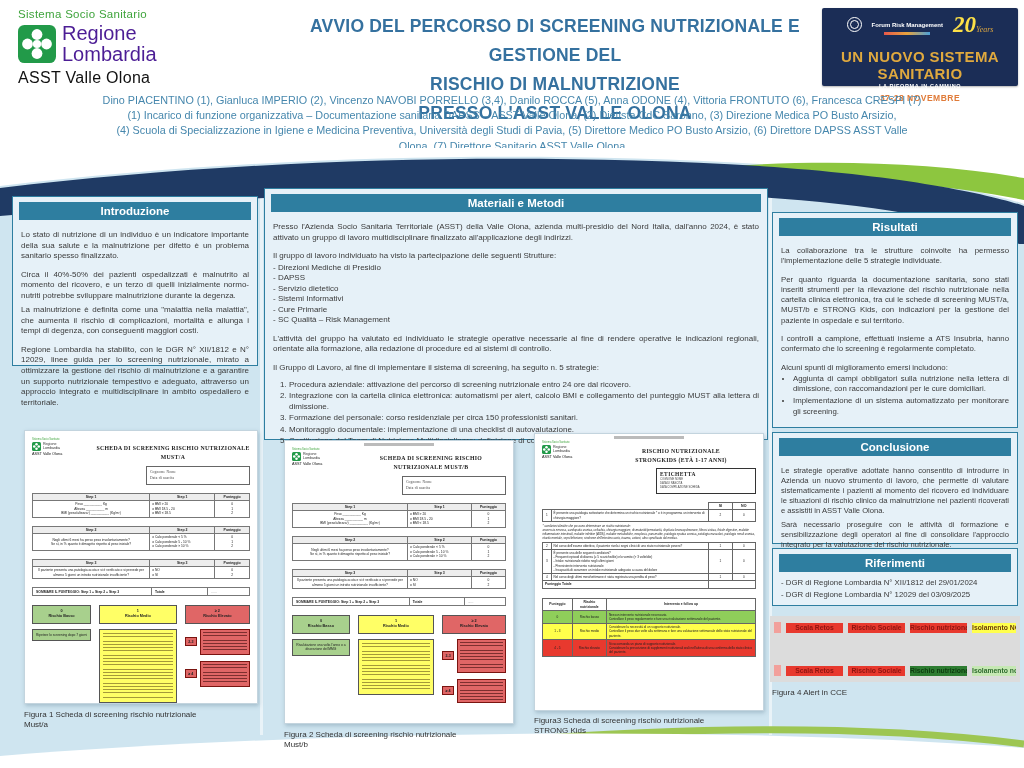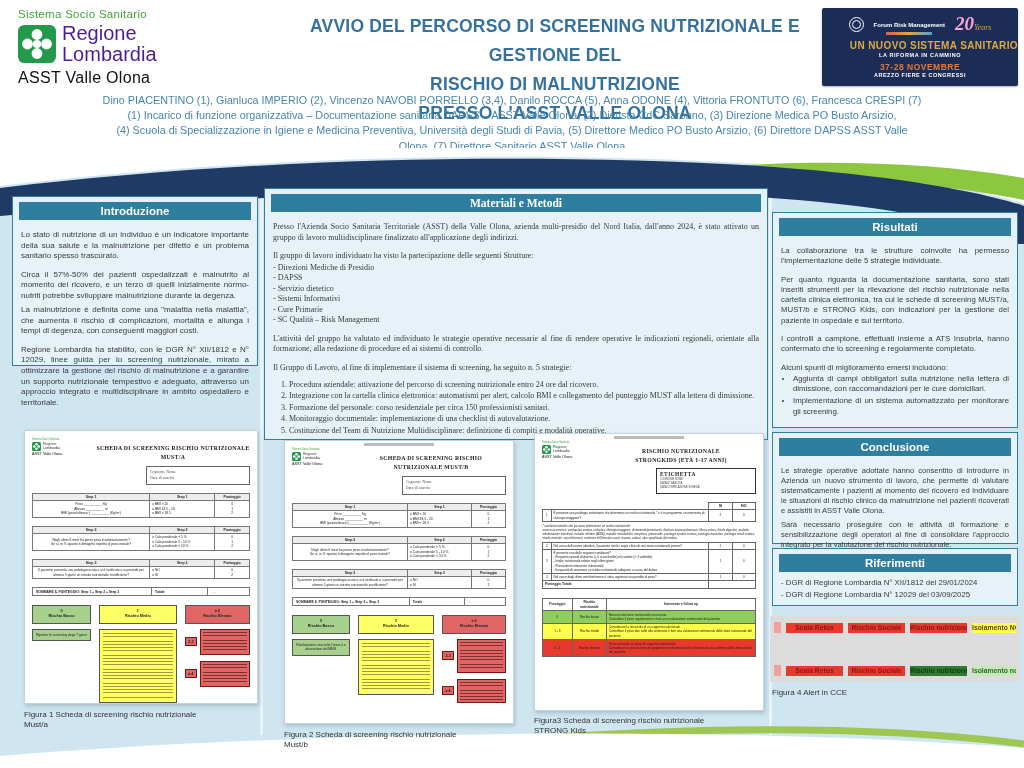--- a/index.html
+++ b/index.html
@@ -17,24 +17,24 @@
   .logo-asst{font-size:16px;color:#111;margin-top:4px;letter-spacing:.3px;}
   .title{position:absolute;top:12px;left:300px;width:510px;text-align:center;
          color:#35719f;font-size:17.5px;font-weight:bold;line-height:1.65;letter-spacing:.2px;}
   .badge{position:absolute;top:8px;right:6px;width:196px;height:78px;background:#1b2d56;
          border-radius:2px;color:#fff;text-align:center;padding-top:4px;box-sizing:border-box;
          box-shadow:0 1px 2px rgba(0,0,0,.3);}
   .badge-top{display:flex;justify-content:center;align-items:center;gap:10px;height:24px;}
   .badge-brand{font-size:6px;font-weight:bold;line-height:1.2;}
   .badge-brandbar{height:2.5px;width:46px;margin:1px auto 0;
          background:linear-gradient(90deg,#e8584a,#e8a33d,#4aa0d8);}
-  .badge-20{font-size:19px;font-weight:bold;font-style:italic;color:#f9a8d4;
+  .badge-20{font-size:23px;font-weight:bold;font-style:italic;color:#fde047;
             font-family:"Liberation Serif",serif;line-height:1;}
   .badge-years{font-size:8px;font-style:italic;color:#d9a441;font-family:"Liberation Serif",serif;}
-  .badge-l1{color:#e0a93e;font-size:10px;font-weight:bold;letter-spacing:.4px;margin-top:4px;text-align:right;}
+  .badge-l1{color:#e0a93e;font-size:15px;font-weight:bold;letter-spacing:.4px;margin-top:12px;}
   .badge-l2{color:#fff;font-size:5.5px;font-weight:bold;letter-spacing:.6px;margin-top:1px;}
   .badge-dates{color:#e07b39;font-size:8.5px;font-weight:bold;letter-spacing:.5px;margin-top:4px;}
   .badge-venue{color:#fff;font-size:5.5px;font-weight:bold;letter-spacing:.5px;}
   .fp-icon{width:13px;height:13px;border:1px solid #fff;border-radius:50%;position:relative;flex:0 0 13px;}
   .fp-icon::after{content:"";position:absolute;inset:2px;border:1px solid #fff;border-radius:50%;}
   .authors{position:absolute;top:94px;left:0;width:1024px;text-align:center;
            color:#4687ad;font-size:10.8px;}
   .affil{position:absolute;top:108px;left:0;width:1024px;text-align:center;
          color:#4687ad;font-size:10.8px;line-height:1.42;}
 
@@ -196,28 +196,28 @@
   </svg>
 
   <svg class="bottomcurve" viewBox="0 0 1024 48" preserveAspectRatio="none">
     <path d="M470,24 C700,4 880,6 1024,24" stroke="#9dc653" stroke-width="7" fill="none"></path>
     <path d="M0,48 L1024,48 L1024,28 C700,4 300,12 0,36 Z" fill="#ffffff"></path>
   </svg>
 
   <div class="box" style="left:12px;top:196px;width:246px;height:170px;">
     <div class="box-hd">Introduzione</div>
     <div class="box-bd">
-      <p>Lo stato di nutrizione di un individuo è un indicatore importante della sua salute e la malnutrizione per difetto è un problema sanitario spesso trascurato.</p>
-      <p style="margin-bottom:0">Circa il 57%-50% dei pazienti ospedalizzati è malnutrito al momento del ricovero, e un terzo di quelli inizialmente normo-nutriti potrebbe sviluppare malnutrizione durante la degenza.</p>
+      <p>Lo stato di nutrizione di un individuo è un indicatore importante della sua salute e la malnutrizione per difetto è un problema sanitario spesso finalizzato.</p>
+      <p style="margin-bottom:0">Circa il 40%-50% dei pazienti ospedalizzati è malnutrito al momento del ricovero, e un terzo di quelli inizialmente normo-nutriti potrebbe sviluppare malnutrizione durante la degenza.</p>
       <p>La malnutrizione è definita come una "malattia nella malattia", che aumenta il rischio di complicazioni, mortalità e allunga i tempi di degenza, con conseguenti maggiori costi.</p>
       <p>Regione Lombardia ha stabilito, con le DGR N° XII/1812 e N° 12029, linee guida per lo screening nutrizionale, mirato a ottimizzare la gestione del rischio di malnutrizione e a garantire un supporto nutrizionale tempestivo e adeguato, attraverso un approccio integrato e multidisciplinare in ambito ospedaliero e territoriale.</p>
     </div>
   </div>
 
-  <div class="box" style="left:264px;top:188px;width:504px;height:252px;font-family:Liberation Serif, serif;">
+  <div class="box" style="left:264px;top:188px;width:504px;height:252px;">
     <div class="box-hd">Materiali e Metodi</div>
     <div class="box-bd">
       <p>Presso l'Azienda Socio Sanitaria Territoriale (ASST) della Valle Olona, azienda multi-presidio del Nord Italia, dall'anno 2024, è stato attivato un gruppo di lavoro multidisciplinare finalizzato all'applicazione degli indirizzi.</p>
       <p style="margin-bottom:1px">Il gruppo di lavoro individuato ha visto la partecipazione delle seguenti Strutture:</p>
       <div class="plain-list">
 
       <div>- Direzioni Mediche di Presidio</div>
           <div>- DAPSS</div>
           <div>- Servizio dietetico</div>
           <div>- Sistemi Informativi</div>

